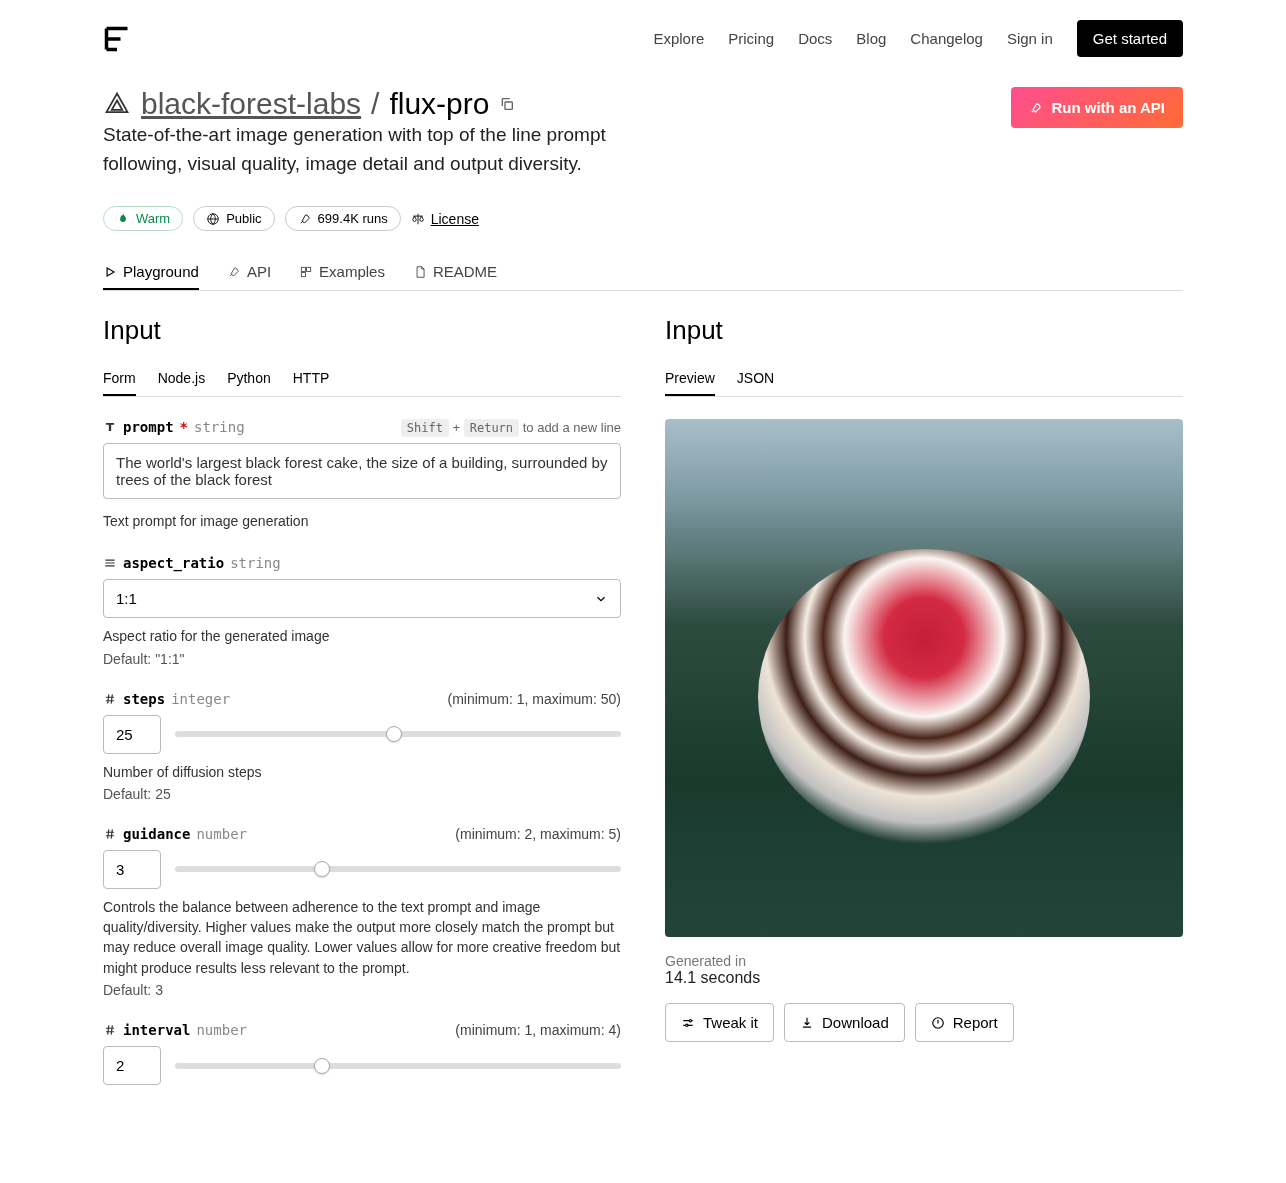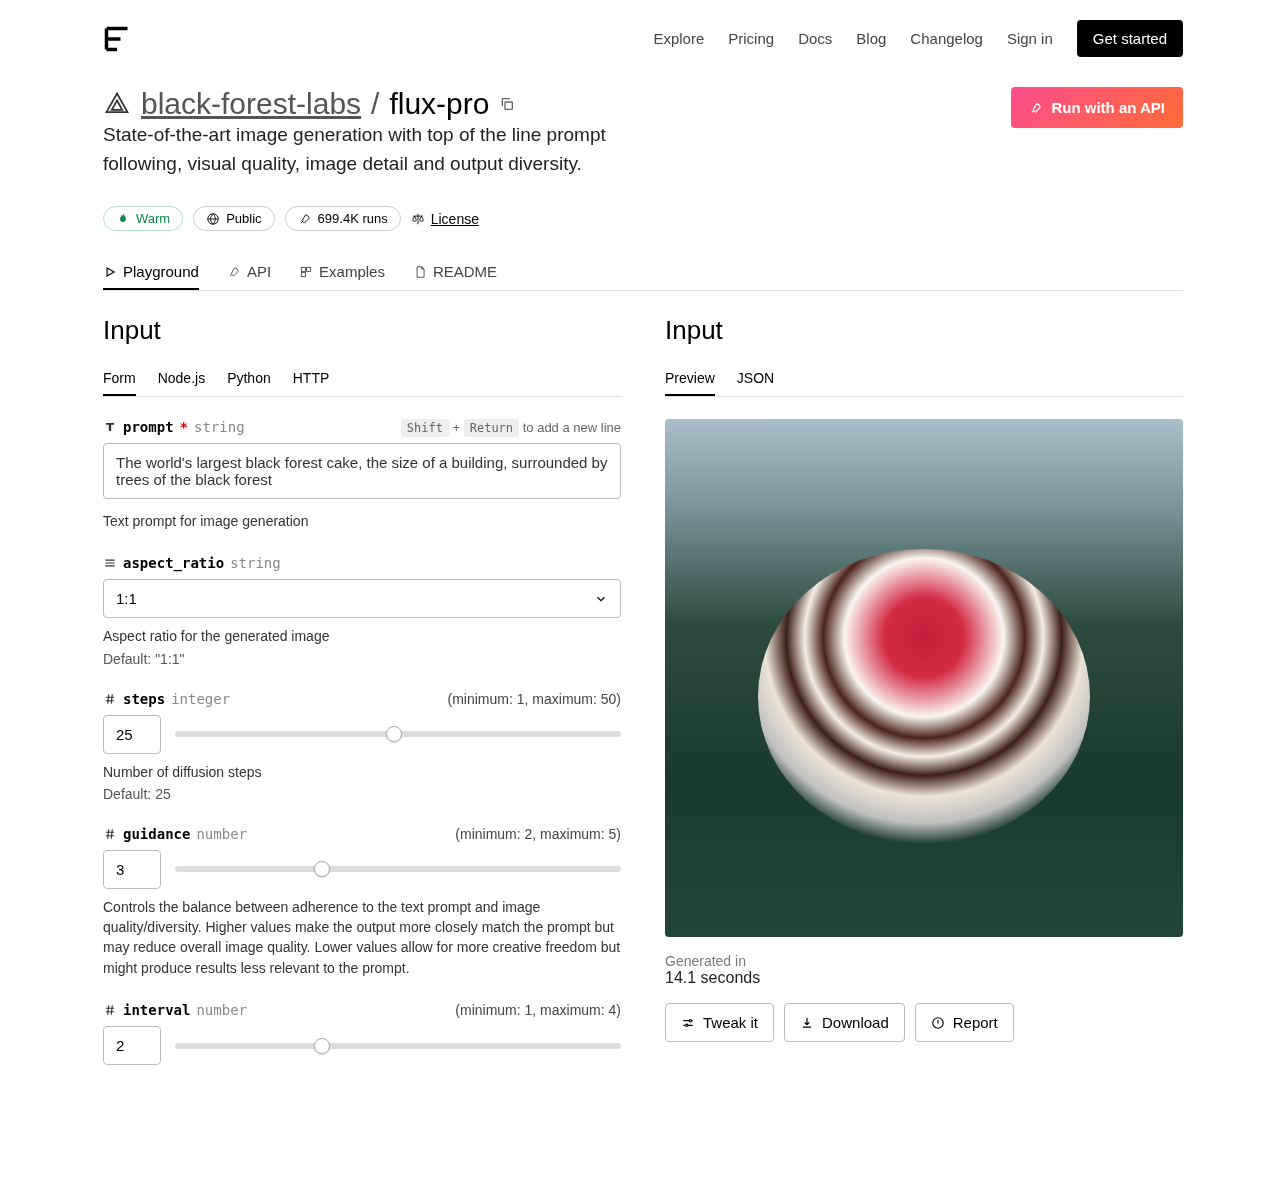--- a/index.html
+++ b/index.html
@@ -243,20 +243,21 @@
           </span>
           <span class="range-hint">(minimum: 2, maximum: 5)</span>
         </div>
         <div class="numrow">
           <input class="num" value="3" style="">
           <div class="slider">
               <div class="thumb" style="left:33%"></div>
             </div>
         </div>
         <div class="help">Controls the balance between adherence to the text prompt and image quality/diversity. Higher values make the output more closely match the prompt but may reduce overall image quality. Lower values allow for more creative freedom but might produce results less relevant to the prompt.</div>
+        <div class="default">Default: 3</div>
       </div>
 
       <div class="field">
         <div class="field-head">
           <span class="field-name">
             <svg class="field-icon" viewBox="0 0 24 24" fill="none" stroke="currentColor" stroke-width="2">
                 <path d="M5 9h14M5 15h14M10 4l-2 16M16 4l-2 16"></path>
               </svg>
             <span>interval</span>
             <span class="field-type">number</span>

